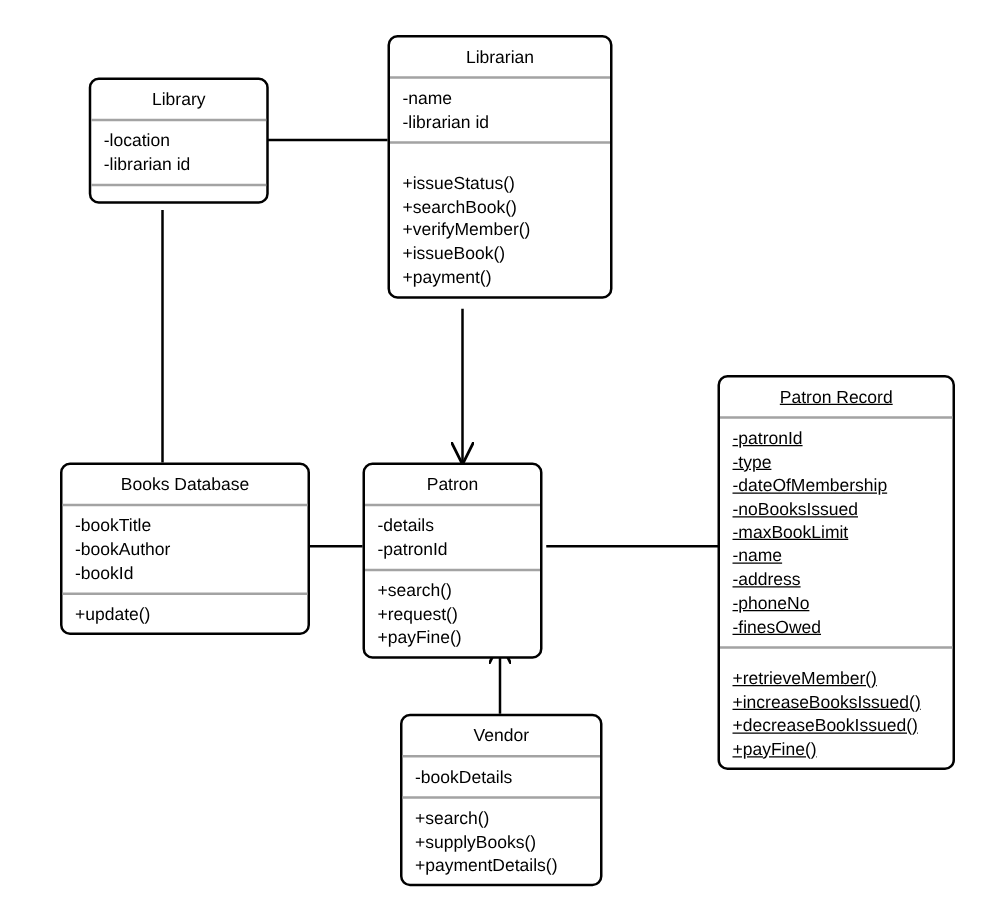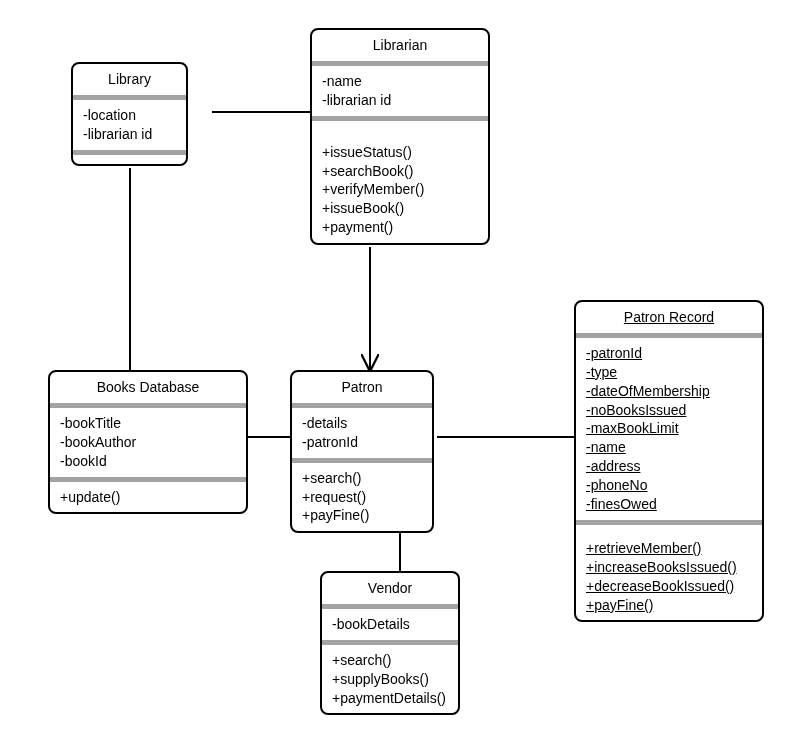--- a/index.html
+++ b/index.html
@@ -16,21 +16,21 @@
   }
   .class-box {
     position: absolute;
     border: 2px solid #000;
     border-radius: 8px;
     background: #fff;
     box-sizing: border-box;
   }
   .section {
     padding: 6px 10px;
-    border-top: 5px solid #a3a3a3;
+    border-top: 2px solid #a3a3a3;
     box-sizing: border-box;
   }
   .section.title {
     border-top: none;
     text-align: center;
     font-weight: normal;
   }
   .section.empty {
     height: 14px;
     padding: 0;
@@ -62,21 +62,21 @@
 
   <line x1="213" y1="437" x2="290" y2="437" stroke="#000" stroke-width="2"></line>
 
   <line x1="370" y1="247" x2="370" y2="370" stroke="#000" stroke-width="2" marker-end="url(#arrow)"></line>
 
   <line x1="437" y1="437" x2="575" y2="437" stroke="#000" stroke-width="2"></line>
 
   <line x1="400" y1="571" x2="400" y2="515" stroke="#000" stroke-width="2" marker-end="url(#arrow)"></line>
 </svg>
 
-<div class="class-box" style="left:71px; top:62px; width:117px;">
+<div class="class-box" style="left:71px; top:62px; width:144px;">
   <div class="section title"><span class="line">Library</span></div>
   <div class="section">
     <div class="line">-location</div>
     <div class="line">-librarian id</div>
   </div>
   <div class="section empty"></div>
 </div>
 
 <div class="class-box" style="left:310px; top:28px; width:180px;">
   <div class="section title"><span class="line">Librarian</span></div>
@@ -132,21 +132,21 @@
     <div class="line">-finesOwed</div>
   </div>
   <div class="section" style="padding-top:14px;">
     <div class="line">+retrieveMember()</div>
     <div class="line">+increaseBooksIssued()</div>
     <div class="line">+decreaseBookIssued()</div>
     <div class="line">+payFine()</div>
   </div>
 </div>
 
-<div class="class-box" style="left:320px; top:571px; width:140px;">
+<div class="class-box" style="left:320px; top:571px; width:162px;">
   <div class="section title"><span class="line">Vendor</span></div>
   <div class="section">
     <div class="line">-bookDetails</div>
   </div>
   <div class="section">
     <div class="line">+search()</div>
     <div class="line">+supplyBooks()</div>
     <div class="line">+paymentDetails()</div>
   </div>
 </div>

